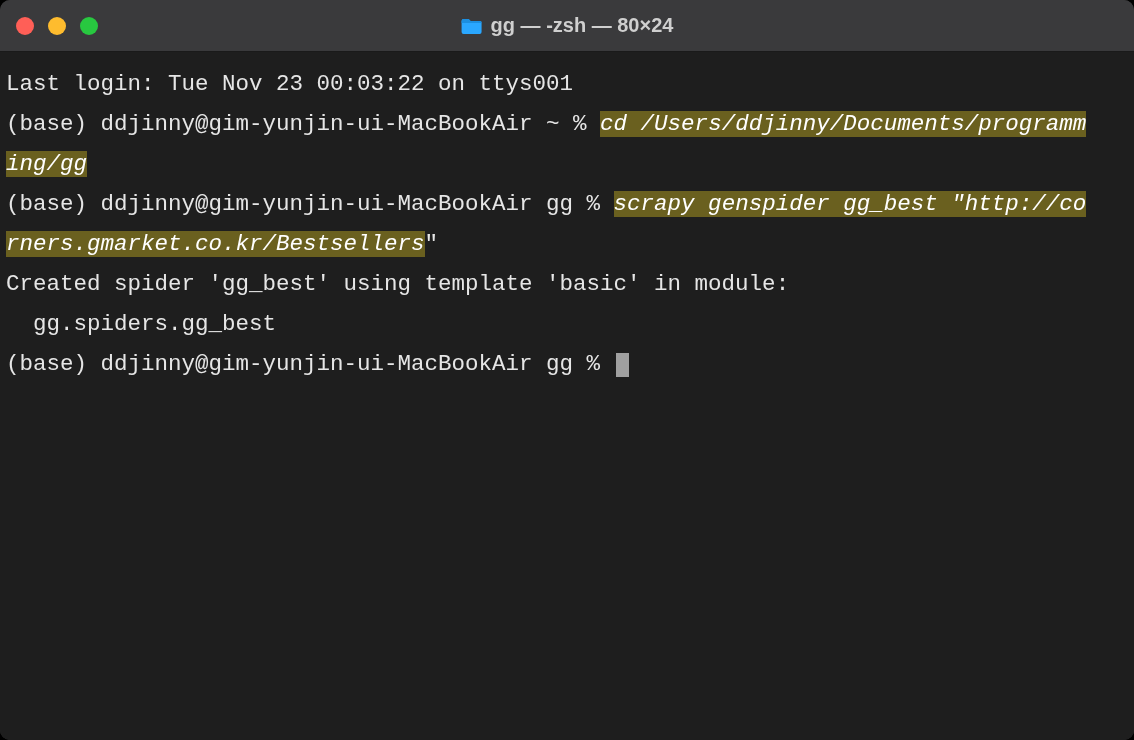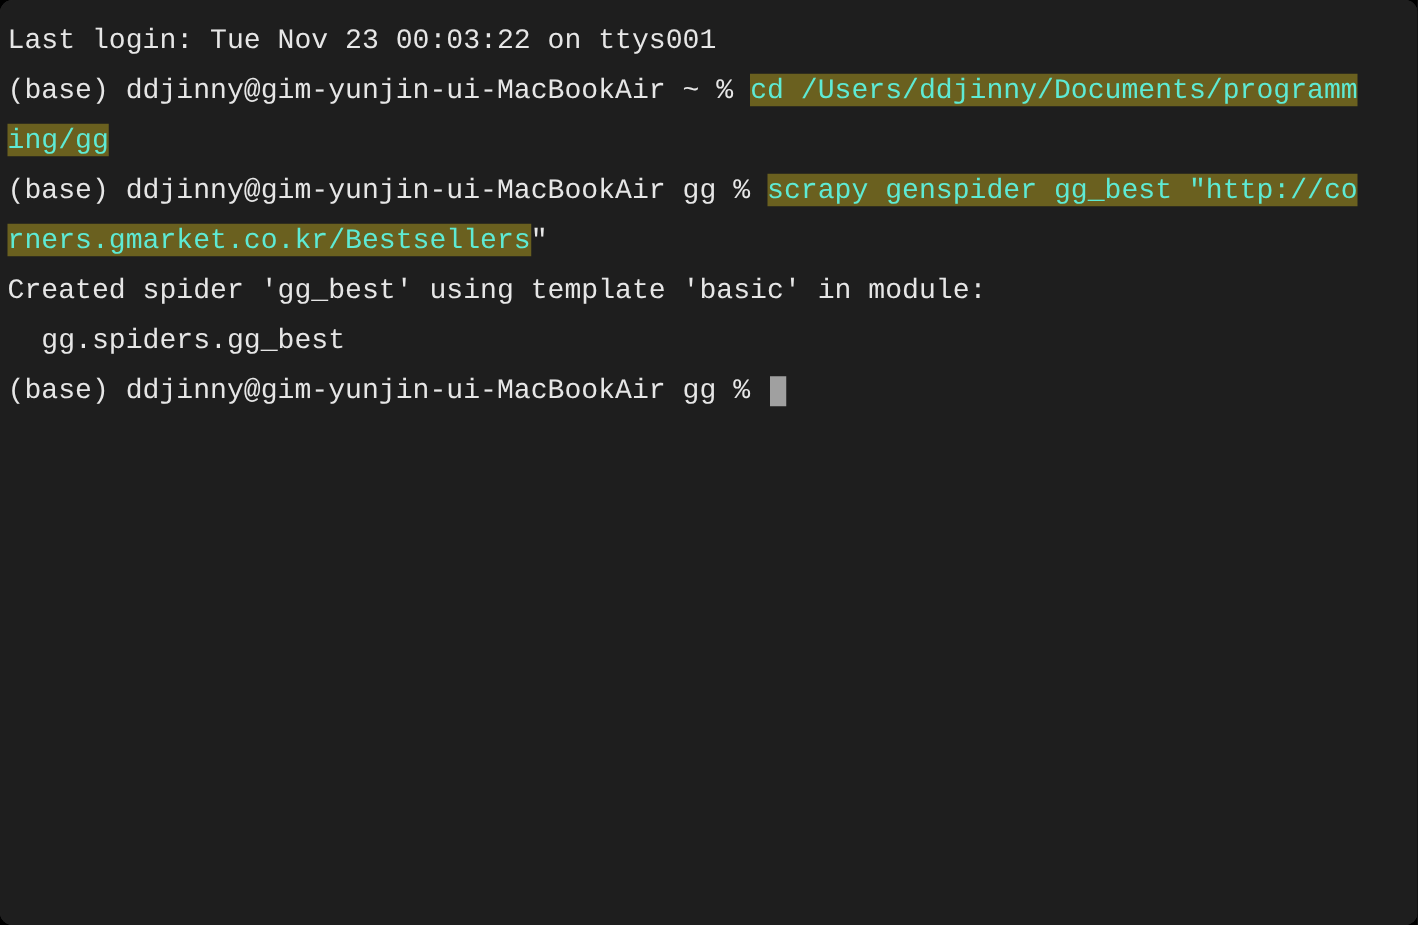--- a/index.html
+++ b/index.html
@@ -76,30 +76,47 @@
       overflow: hidden;
     }
     .line {
       display: block;
       white-space: pre-wrap;
       word-break: break-all;
       margin-top: 13px;
     }
     .hl {
       background: #6a601f;
-      color: #5eead4;
+      color: #ffffff;
+      font-style: italic;
     }
     .cursor {
       display: inline-block;
       width: 13px;
       height: 24px;
       background: #a0a0a0;
       vertical-align: text-bottom;
       margin-left: 2px;
     }
   </style>
 </head>
 <body>
 
 <div class="window">
+  <div class="titlebar">
+    <div class="traffic-lights">
+      <span class="dot red"></span>
+      <span class="dot yellow"></span>
+      <span class="dot green"></span>
+    </div>
+    <div class="title-center">
+      <span class="folder-icon">
+        <svg viewBox="0 0 22 18" width="22" height="18">
+          <path d="M1 4 Q1 2 3 2 L8 2 L10 4 L19 4 Q21 4 21 6 L21 15 Q21 17 19 17 L3 17 Q1 17 1 15 Z" fill="#2aa7ff"></path>
+          <path d="M1 6 L21 6 L21 5 Q21 4 19 4 L10 4 L8 2 L3 2 Q1 2 1 4 Z" fill="#1c8fe0"></path>
+        </svg>
+      </span>
+      <span>gg — -zsh — 80×24</span>
+    </div>
+  </div>
 
   <div class="terminal-body"><span class="line">Last login: Tue Nov 23 00:03:22 on ttys001</span><span class="line"><span>(base) ddjinny@gim-yunjin-ui-MacBookAir ~ % </span><span class="hl">cd /Users/ddjinny/Documents/programm</span></span><span class="line"><span class="hl">ing/gg</span></span><span class="line"><span>(base) ddjinny@gim-yunjin-ui-MacBookAir gg % </span><span class="hl">scrapy genspider gg_best "http://co</span></span><span class="line"><span class="hl">rners.gmarket.co.kr/Bestsellers</span><span>"</span></span><span class="line">Created spider 'gg_best' using template 'basic' in module:</span><span class="line">  gg.spiders.gg_best</span><span class="line"><span>(base) ddjinny@gim-yunjin-ui-MacBookAir gg % </span><span class="cursor"></span></span></div>
 </div>
 
 </body></html>

